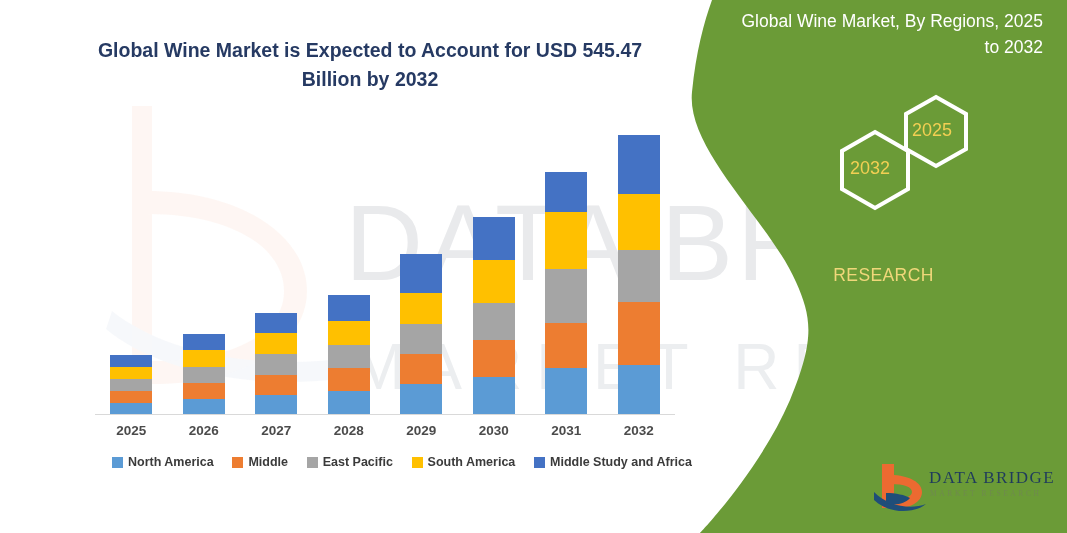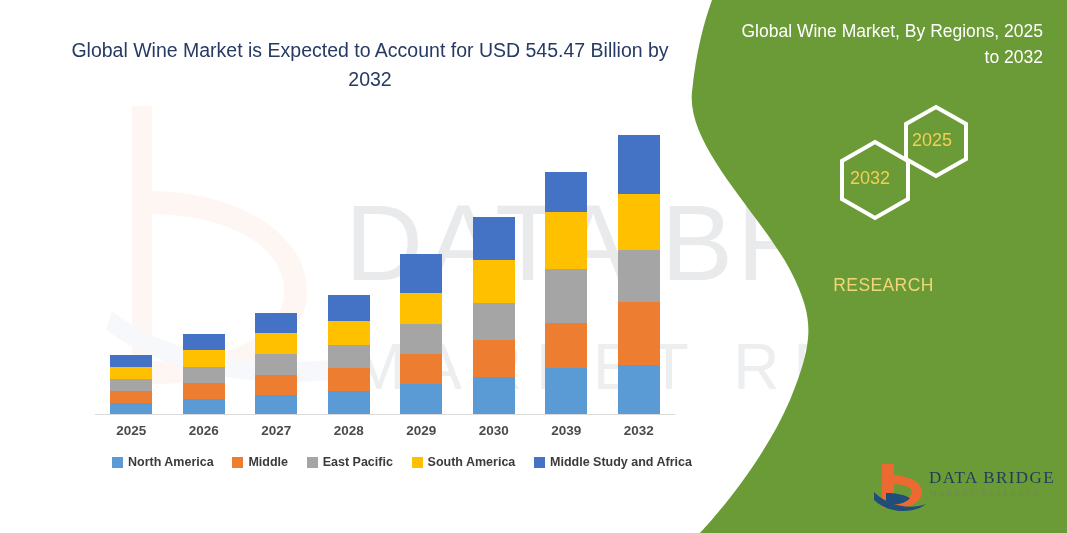--- a/index.html
+++ b/index.html
@@ -27,21 +27,21 @@
   .wm-line2{
     position:absolute;left:352px;top:330px;
     font-size:64px;letter-spacing:14px;color:#eceef0;font-weight:400;
     white-space:nowrap;
   }
 
   
   .chart-title{
     position:absolute;left:70px;top:36px;width:600px;
     text-align:center;color:#263a63;font-size:19.5px;line-height:29px;
-    font-weight:400;
+    font-weight:700;
   }
   .axis-line{
     position:absolute;left:95px;top:414px;width:580px;height:1px;background:#d9d9d9;
   }
   .bars{
     position:absolute;left:95px;top:110px;width:580px;height:305px;
     display:flex;align-items:flex-end;justify-content:space-around;
   }
   .bar-col{
     width:72.5px;display:flex;flex-direction:column;align-items:center;justify-content:flex-end;height:100%;
@@ -70,21 +70,21 @@
     display:flex;justify-content:space-between;
     font-family:"Liberation Serif",serif;
     font-size:8.5px;color:#555;white-space:nowrap;
   }
 
   
   .green-panel{
     position:absolute;left:0;top:0;width:1067px;height:533px;pointer-events:none;
   }
   .panel-content{
-    position:absolute;left:700px;top:10px;width:367px;height:423px;
+    position:absolute;left:700px;top:0;width:367px;height:423px;
   }
   .panel-title{
     position:absolute;right:24px;top:8px;width:320px;
     text-align:right;color:#ffffff;font-size:17.5px;line-height:26px;font-weight:400;
   }
   .hexes{position:absolute;left:0;top:85px;width:367px;height:130px;}
   .hex-label{
     position:absolute;color:#f2cf53;font-size:18px;font-weight:400;
   }
   .brand{
@@ -207,21 +207,21 @@
 
   <div class="axis-line"></div>
 
   <div class="xlabels">
     <div class="xlabel">2025</div>
     <div class="xlabel">2026</div>
     <div class="xlabel">2027</div>
     <div class="xlabel">2028</div>
     <div class="xlabel">2029</div>
     <div class="xlabel">2030</div>
-    <div class="xlabel">2039</div>
+    <div class="xlabel">2031</div>
     <div class="xlabel">2032</div>
   </div>
 
   <div class="legend">
     <div class="legend-item">
       <span class="swatch" style="background:#5b9bd5"></span>
       <span class="legend-label">North America</span>
     </div>
     <div class="legend-item">
       <span class="swatch" style="background:#ed7d31"></span>

